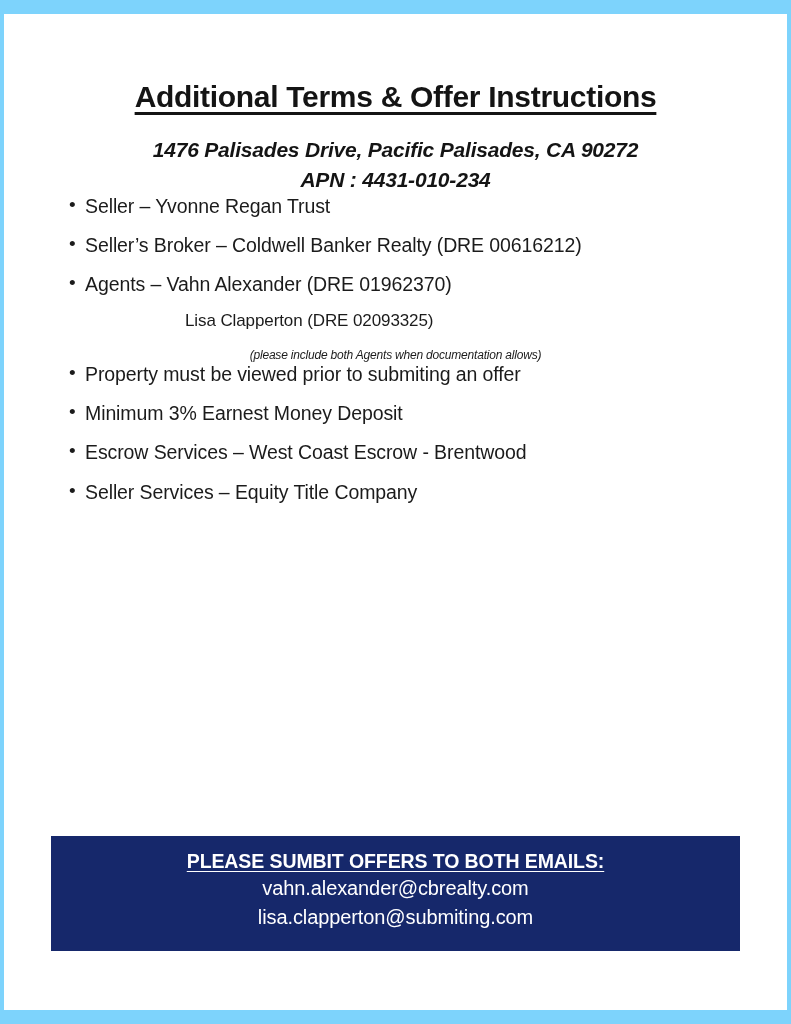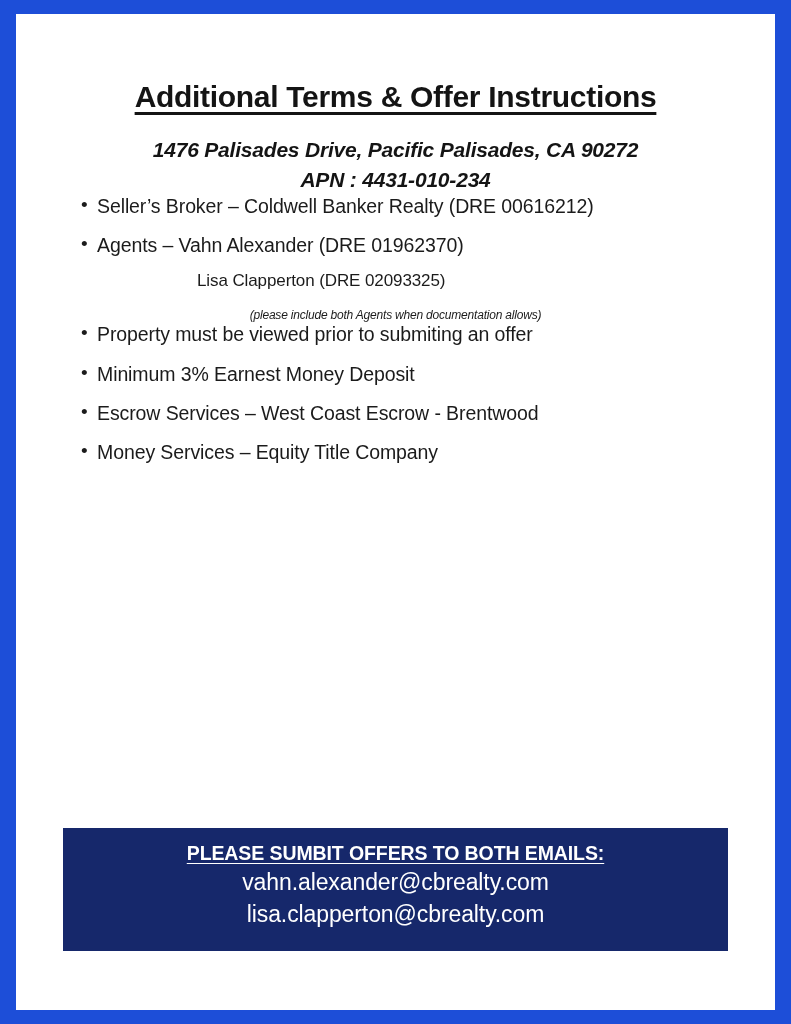--- a/index.html
+++ b/index.html
@@ -12,22 +12,22 @@
     height: 1024px;
     background: #16286b;
     font-family: "Liberation Sans", sans-serif;
     overflow: hidden;
   }
   .page-border {
     position: absolute;
     left: 0; top: 0;
     width: 791px;
     height: 1024px;
-    background: #1d4ed8;
-    padding: 14px 16px;
+    background: #7dd3fc;
+    padding: 14px 4px;
   }
   .page-inner {
     width: 100%;
     height: 100%;
     background: #ffffff;
     border: 1px solid #ffffff;
     padding: 26px 34px 10px 34px;
     position: relative;
   }
   .doc-title {
@@ -118,54 +118,55 @@
     color: #ffffff;
     font-size: 19.5px;
     font-weight: bold;
     text-decoration: underline;
     text-underline-offset: 3px;
     letter-spacing: -0.1px;
     margin-bottom: 1px;
   }
   .email-line {
     color: #ffffff;
-    font-size: 23px;
+    font-size: 20px;
     line-height: 1.42;
     letter-spacing: -0.1px;
   }
 </style>
 </head>
 <body>
 
 <div class="page-border">
   <div class="page-inner">
 
     <h1 class="doc-title">Additional Terms &amp; Offer Instructions</h1>
 
     <div class="doc-subtitle">
       <span>1476 Palisades Drive, Pacific Palisades, CA 90272</span>
       <span class="apn">APN : 4431-010-234</span>
     </div>
 
     <ul class="bullet-list group-one">
+      <li><span>Seller – Yvonne Regan Trust</span></li>
       <li><span>Seller’s Broker – Coldwell Banker Realty (DRE 00616212)</span></li>
       <li><span>Agents – Vahn Alexander (DRE 01962370)</span></li>
     </ul>
 
     <div class="indented-line">Lisa Clapperton (DRE 02093325)</div>
 
     <div class="note-line">(please include both Agents when documentation allows)</div>
 
     <ul class="bullet-list group-two">
       <li><span>Property must be viewed prior to submiting an offer</span></li>
       <li><span>Minimum 3% Earnest Money Deposit</span></li>
       <li><span>Escrow Services – West Coast Escrow - Brentwood</span></li>
-      <li><span>Money Services – Equity Title Company</span></li>
+      <li><span>Seller Services – Equity Title Company</span></li>
     </ul>
 
     <div class="email-box">
       <div class="email-box-heading">PLEASE SUMBIT OFFERS TO BOTH EMAILS:</div>
       <div class="email-line">vahn.alexander@cbrealty.com</div>
-      <div class="email-line">lisa.clapperton@cbrealty.com</div>
+      <div class="email-line">lisa.clapperton@submiting.com</div>
     </div>
 
   </div>
 </div>
 
 </body></html>

